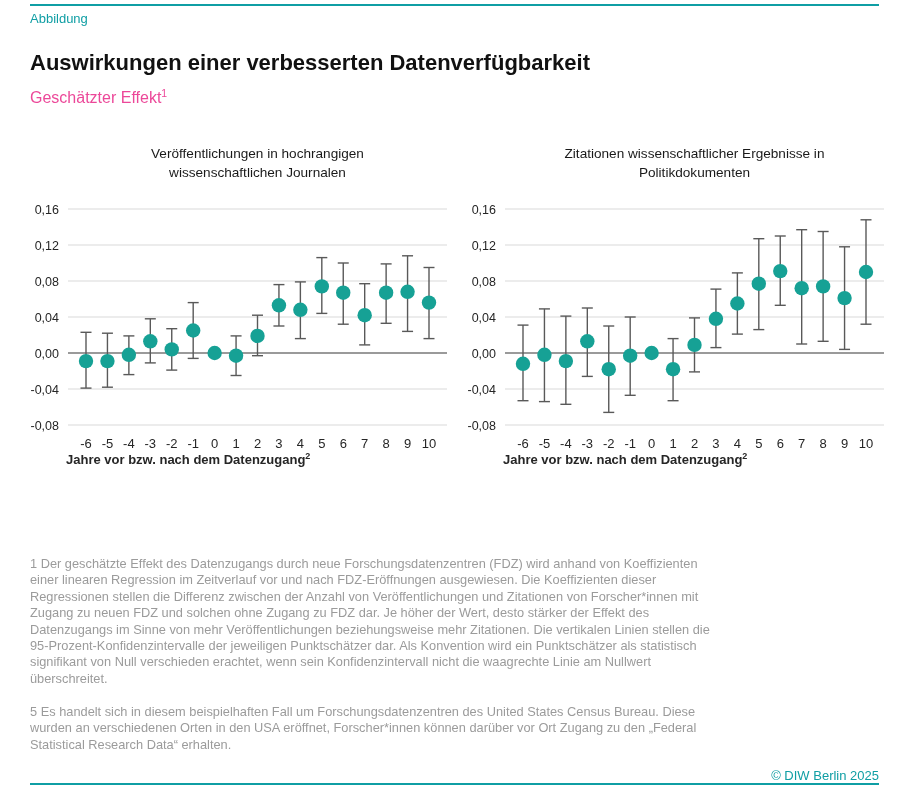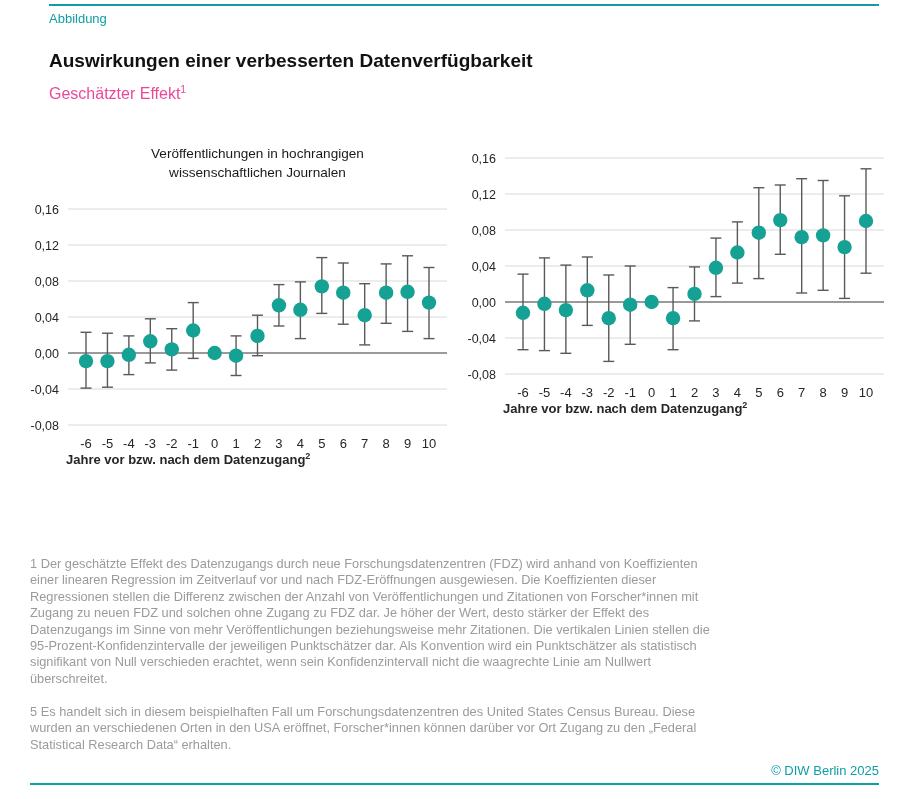--- a/index.html
+++ b/index.html
@@ -9,30 +9,30 @@
     -webkit-font-smoothing: antialiased;
   }
   .page {
     position: relative;
     width: 909px;
     height: 799px;
     background: #ffffff;
     overflow: hidden;
   }
   
-  .header { position: absolute; top: 4px; left: 30px; right: 30px; margin-left: 19px; }
+  .header { position: absolute; top: 4px; left: 30px; right: 30px; }
   .top-rule { height: 2px; background: var(--accent, #0F9EA4); }
   .kicker {
     margin-top: 5px;
     font-size: 13px;
     color: var(--accent, #0F9EA4);
   }
   .fig-title {
     margin: 24px 0 0 0;
-    font-size: 19px;
+    font-size: 22px;
     font-weight: bold;
     color: #111111;
   }
   .fig-subtitle {
     margin: 11px 0 0 0;
     font-size: 16px;
     font-weight: normal;
     color: #ec4899;
   }
   .fig-subtitle sup { font-size: 10.5px; }
@@ -77,21 +77,20 @@
     margin-top: 44px;
   }
   .notes p { margin: 0 0 17px 0; }
   .notes p:last-child { margin-bottom: 0; }
   
   .footer { position: absolute; left: 30px; right: 30px; bottom: 14px; }
   .copyright {
     text-align: right;
     font-size: 13px;
     color: var(--accent, #0F9EA4);
-    margin-bottom: 5px;
   }
   .bottom-rule { height: 2px; background: var(--accent, #0F9EA4); }
 </style>
 </head>
 <body>
 
 <div class="page">
 
   <div class="header">
     <div class="top-rule"></div>
@@ -205,20 +204,24 @@
           <line x1="401.5" y1="143.60000000000002" x2="412.5" y2="143.60000000000002" stroke="#595959" stroke-width="1.4"></line>
           <circle cx="407" cy="107.60000000000001" r="7.2" fill="#16A195"></circle>
           <text x="407" y="253" text-anchor="middle" font-size="13" fill="#262626">10</text>
         </svg>
       <div class="xlabel">
         <span>Jahre vor bzw. nach dem Datenzugang</span><sup>2</sup>
       </div>
     </figure>
 
     <figure class="panel">
+      <figcaption class="panel-title">
+        <span>Zitationen wissenschaftlicher Ergebnisse in</span><br>
+        <span>Politikdokumenten</span>
+      </figcaption>
       <svg class="plot" width="431" height="258" viewBox="0 0 431 258">
           <line x1="46" y1="14" x2="425" y2="14" stroke="#D9D9D9" stroke-width="1"></line>
           <text x="37" y="18.5" text-anchor="end" font-size="12.5" fill="#262626">0,16</text>
           <line x1="46" y1="50.00000000000001" x2="425" y2="50.00000000000001" stroke="#D9D9D9" stroke-width="1"></line>
           <text x="37" y="54.50000000000001" text-anchor="end" font-size="12.5" fill="#262626">0,12</text>
           <line x1="46" y1="86.00000000000001" x2="425" y2="86.00000000000001" stroke="#D9D9D9" stroke-width="1"></line>
           <text x="37" y="90.50000000000001" text-anchor="end" font-size="12.5" fill="#262626">0,08</text>
           <line x1="46" y1="122" x2="425" y2="122" stroke="#D9D9D9" stroke-width="1"></line>
           <text x="37" y="126.5" text-anchor="end" font-size="12.5" fill="#262626">0,04</text>
           <line x1="46" y1="158.00000000000003" x2="425" y2="158.00000000000003" stroke="#D9D9D9" stroke-width="1"></line>

